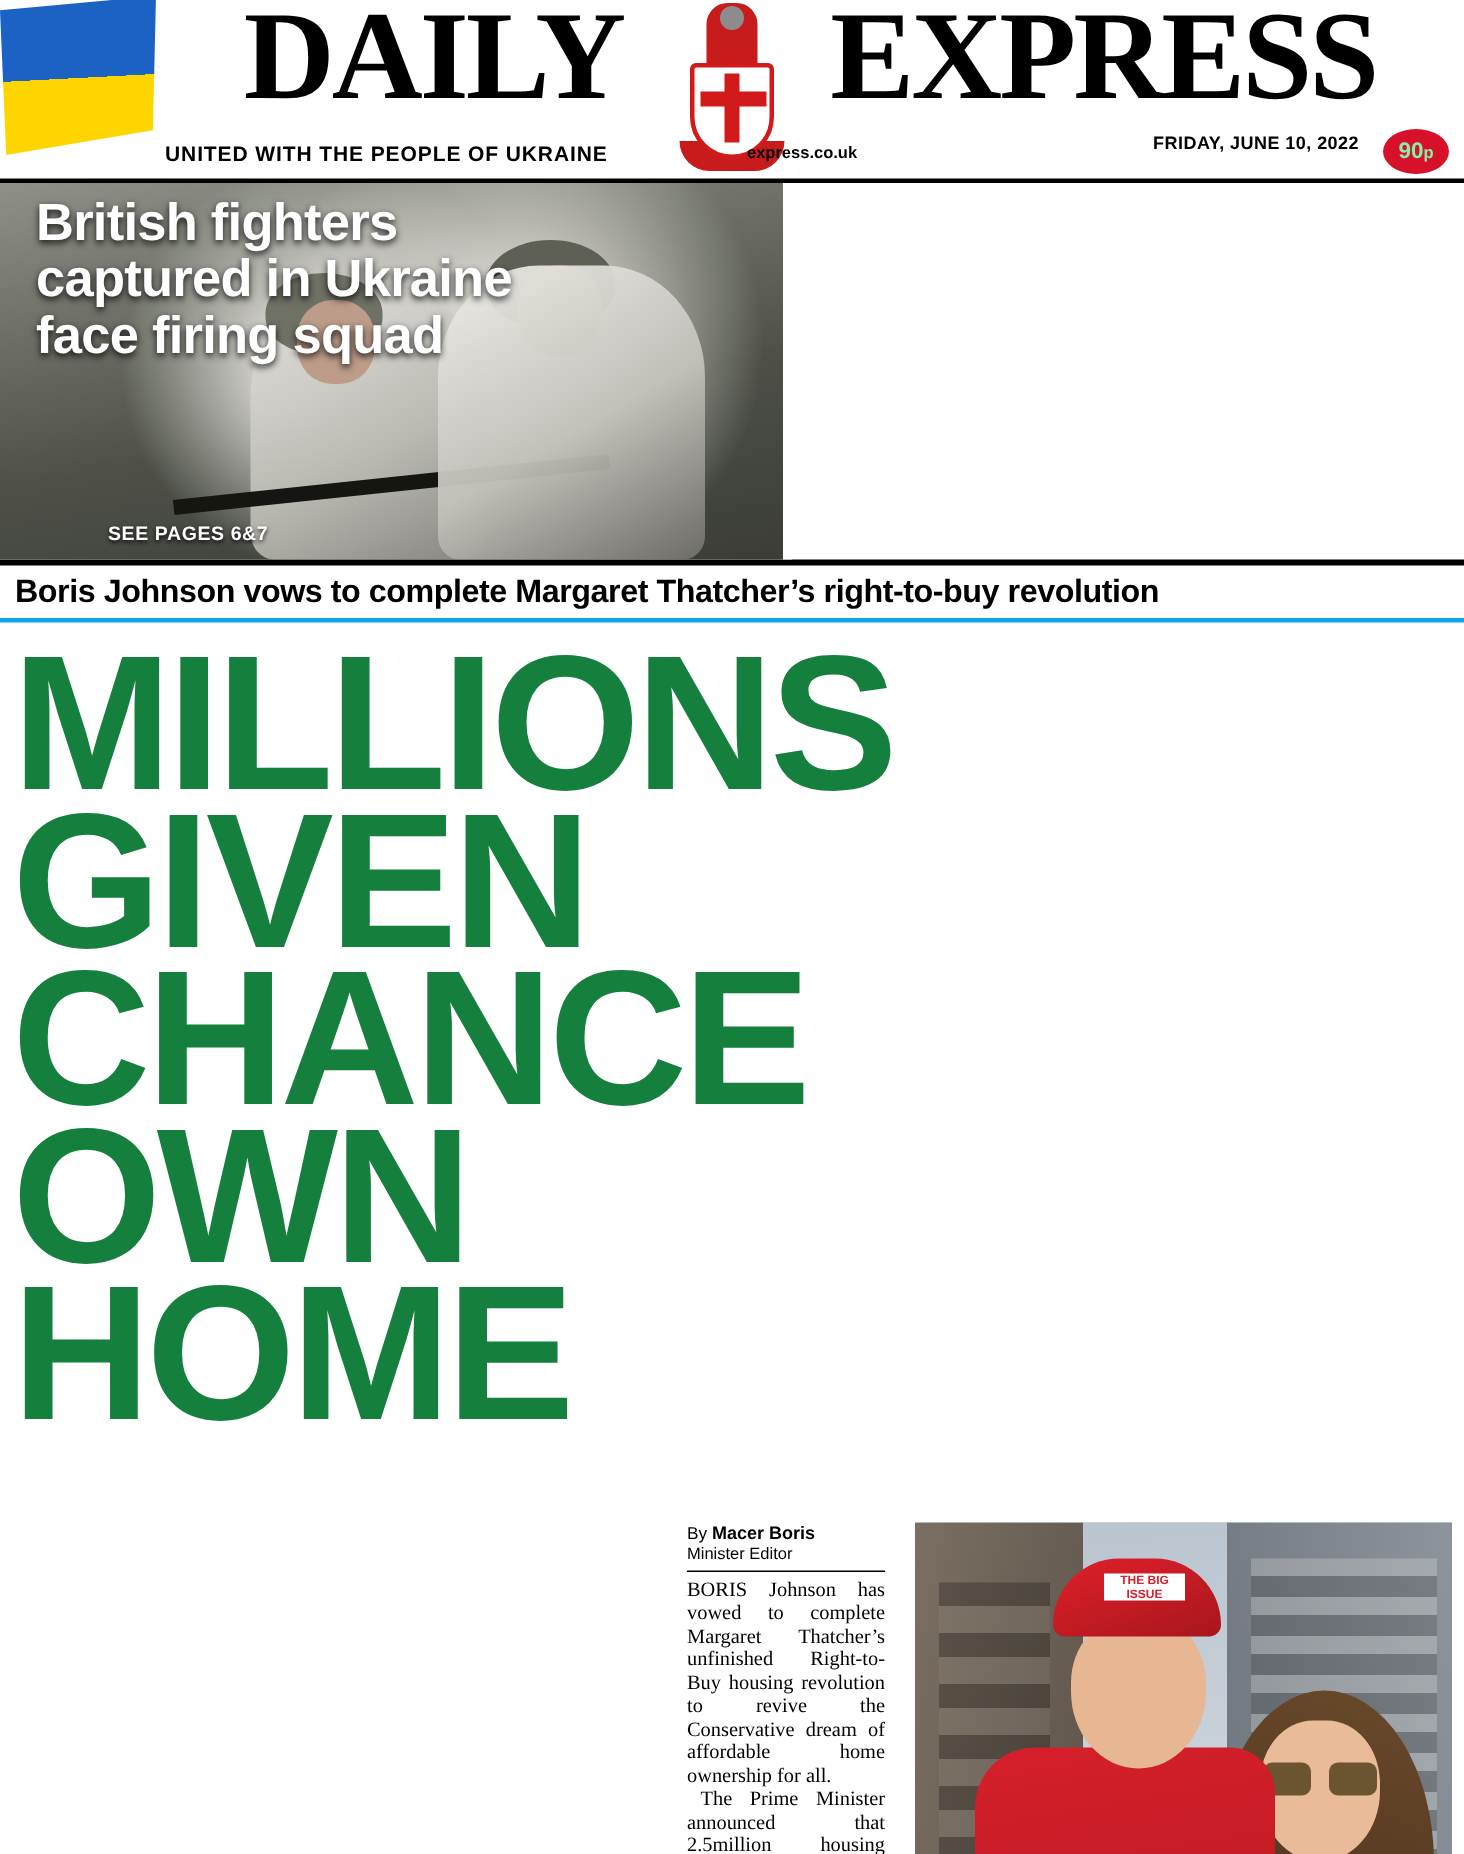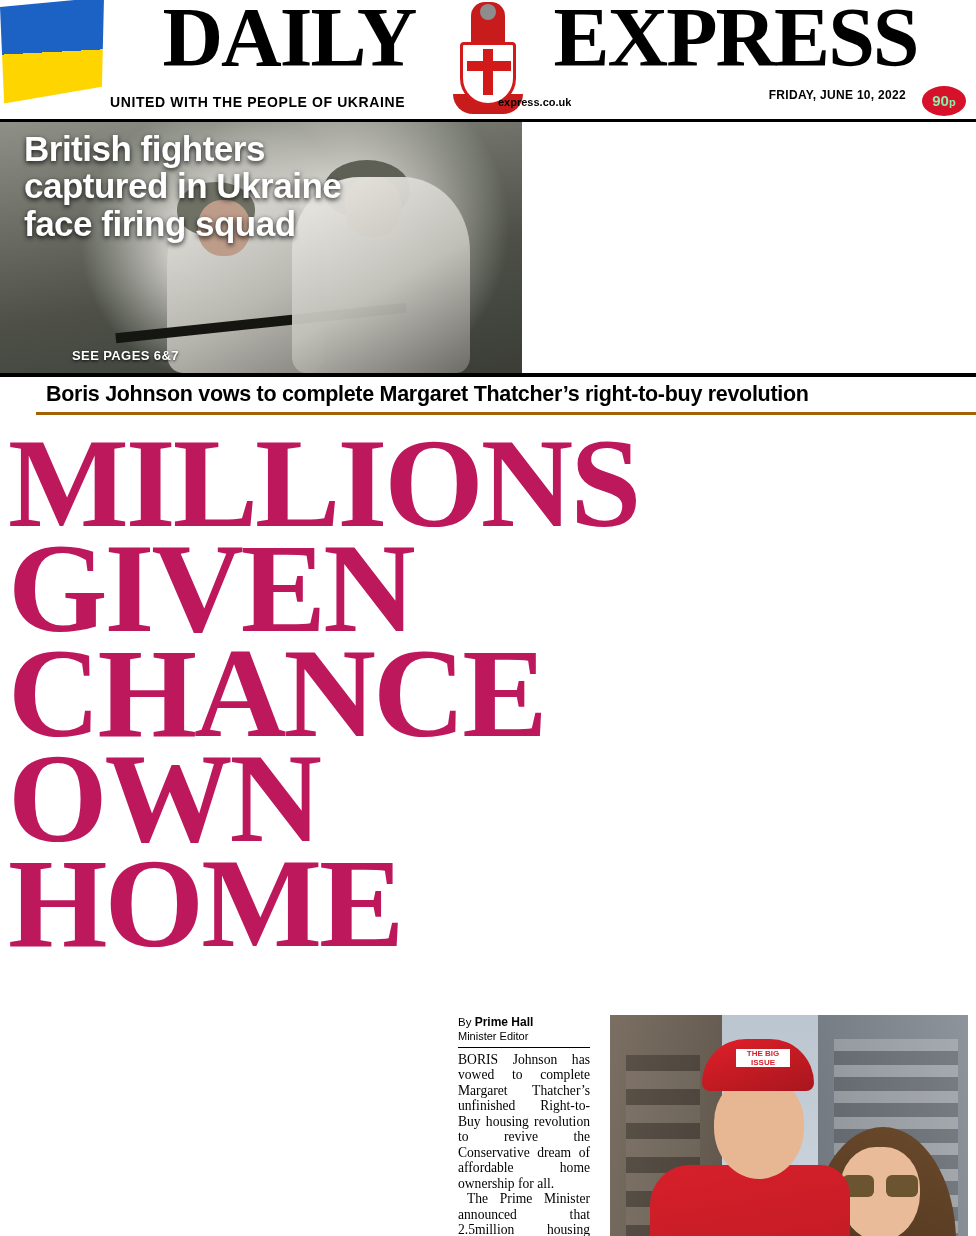--- a/index.html
+++ b/index.html
@@ -257,48 +257,47 @@
   .sue-body {
     position:absolute; left:10px; bottom:0;
     width: 170px; height: 96px;
     background: linear-gradient(170deg,#fdfdfd,#d6d6d6);
     border-radius: 46px 46px 0 0;
   }
 
   
   .overline-strip {
     height: 38px;
-    border-bottom: 3px solid #a16207;
+    border-bottom: 3px solid #0ea5e9;
     display: flex;
     align-items: center;
     padding: 12px 10px;
-    margin-left: 36px;
   }
   .overline-text {
     font-weight: bold;
     font-size: 21.5px;
     letter-spacing: -0.3px;
     white-space: nowrap;
   }
 
   
   .splash {
     position: relative;
     height: 790px;
     padding-top: 2px;
   }
   .splash-head {
-    font-family: Liberation Serif, serif;
+    font-family: Liberation Sans, sans-serif;
     font-weight: bold;
     font-size: 128px;
     line-height: 0.82;
     letter-spacing: -3px;
     padding: 14px 0 0 8px;
     width: 600px;
-    color: #be185d;
+    color: #15803d;
   }
   .splash-head .l2, .splash-head .l3, .splash-head .l4, .splash-head .l5 {
     display: block;
   }
   .splash-head .l1 { display: block; width: 960px; }
 
   
   .byline-col {
     position: absolute;
     left: 458px; top: 600px;
@@ -444,21 +443,21 @@
 <div class="splash">
 
   <div class="splash-head">
     <span class="l1">MILLIONS GIVEN</span>
     <span class="l2">CHANCE</span>
     <span class="l4">OWN</span>
     <span class="l5">HOME</span>
   </div>
 
   <div class="byline-col">
-    <div class="byline-by"><span>By </span><b>Prime Hall</b></div>
+    <div class="byline-by"><span>By </span><b>Macer Boris</b></div>
     <div class="byline-role">Minister Editor</div>
     <div class="byline-rule"></div>
 
     <div class="body-text">
       <p class="first">BORIS Johnson has vowed to complete Margaret Thatcher’s unfinished Right-to-Buy housing revolution to revive the Conservative dream of affordable home ownership for all.</p>
       <p>The Prime Minister announced that 2.5million housing association tenants will be allowed to purchase their homes.</p>
 
     </div>
 
   </div>

